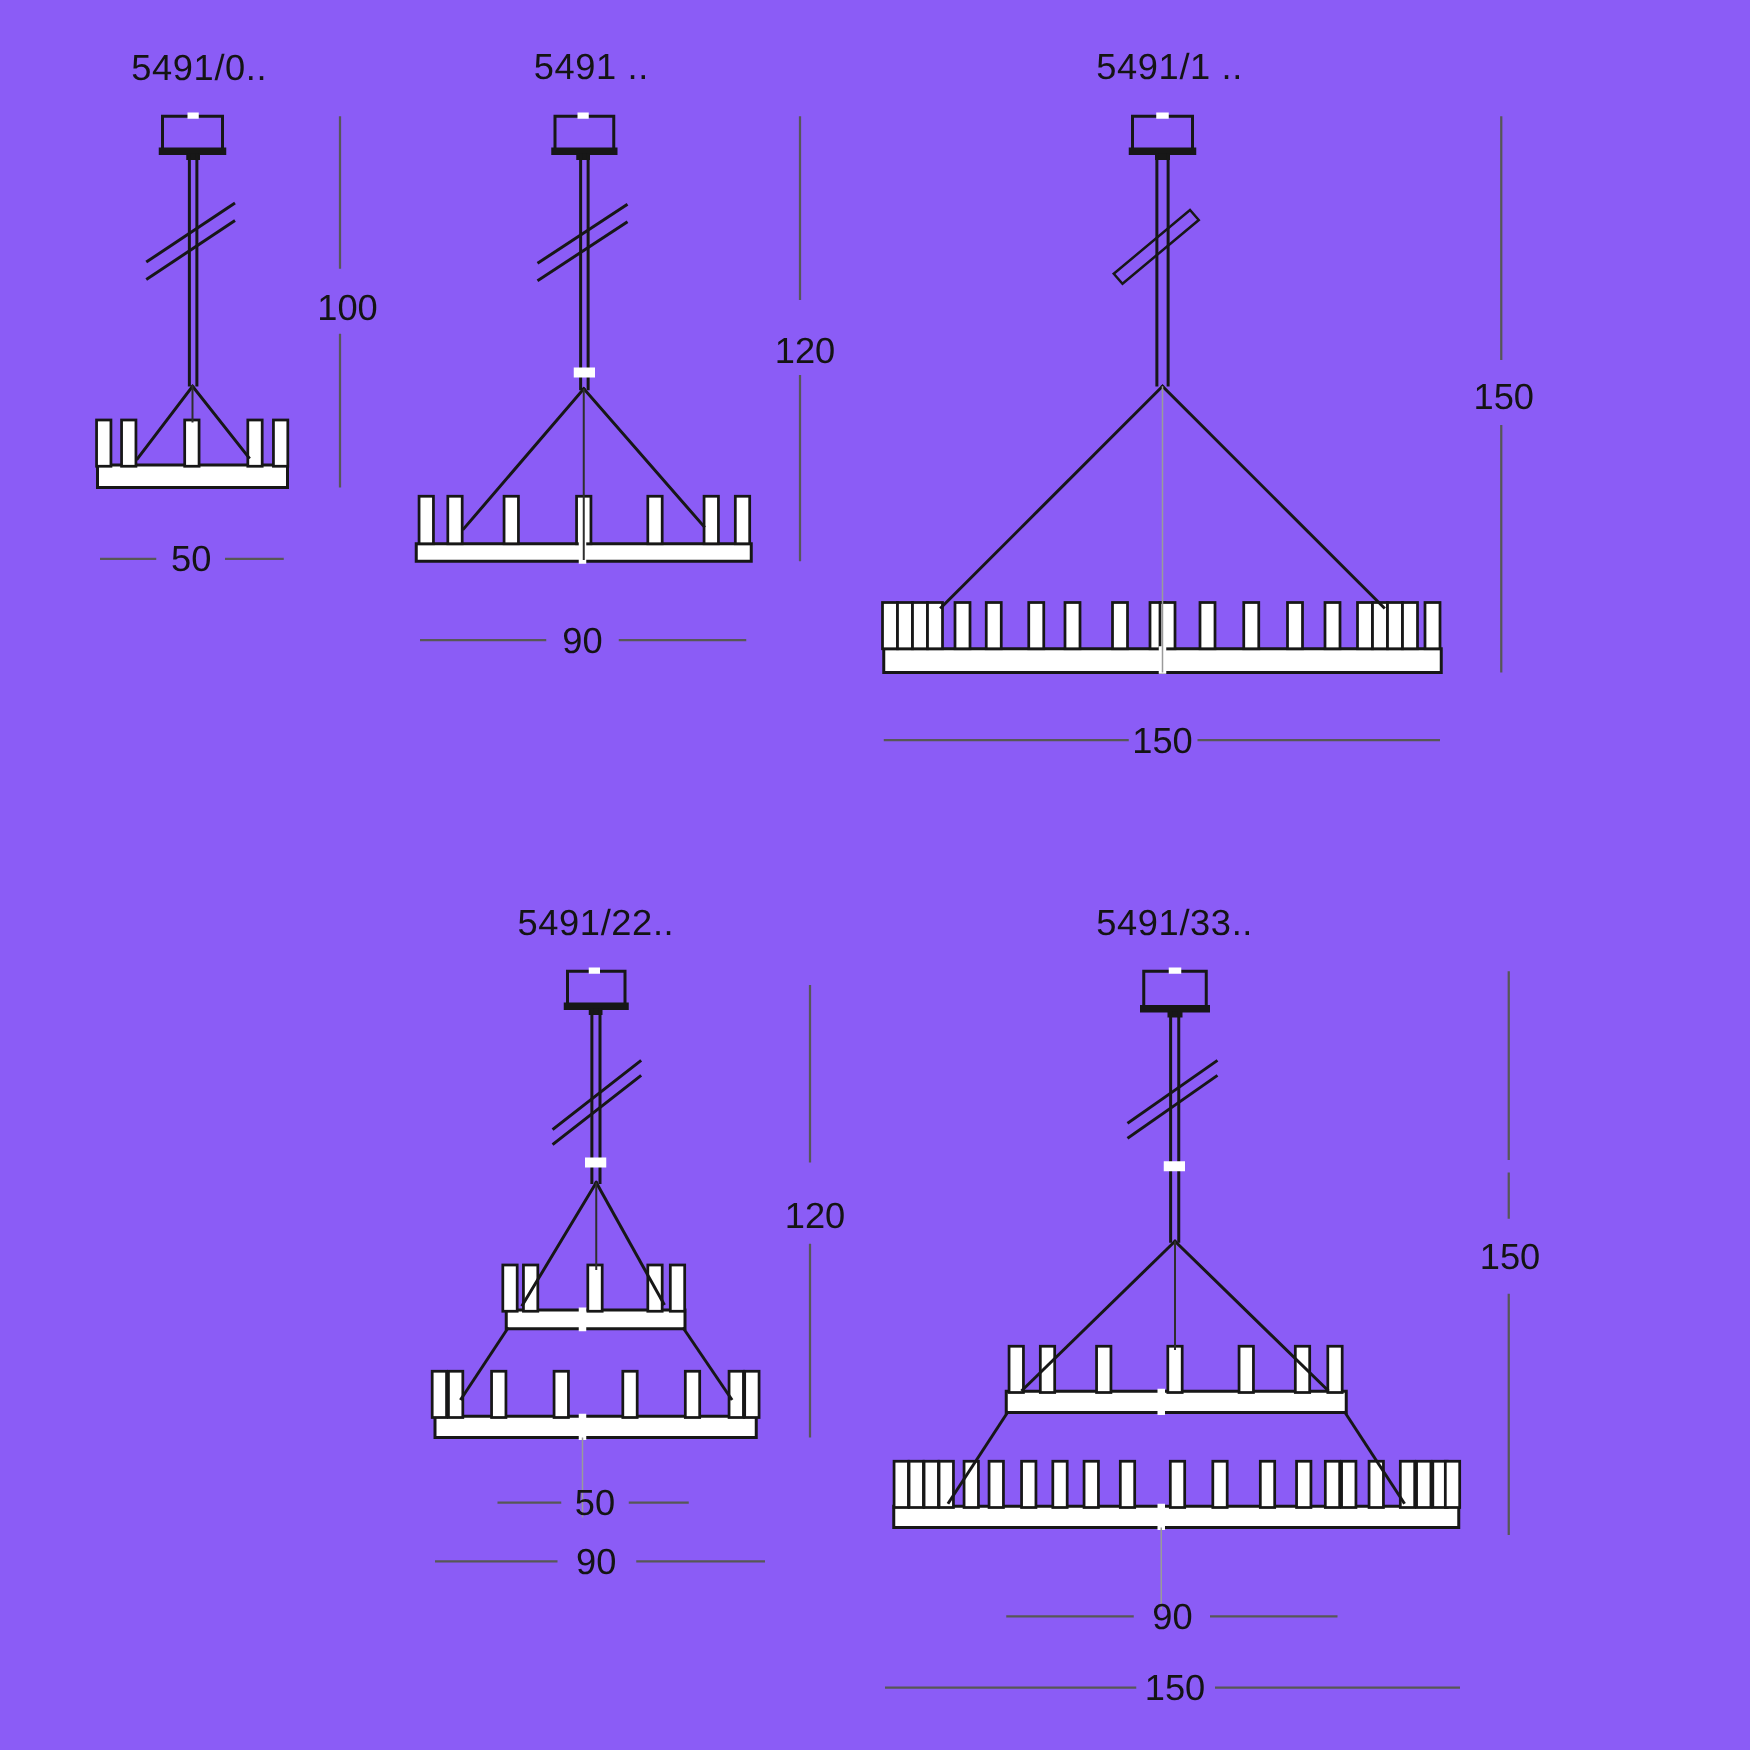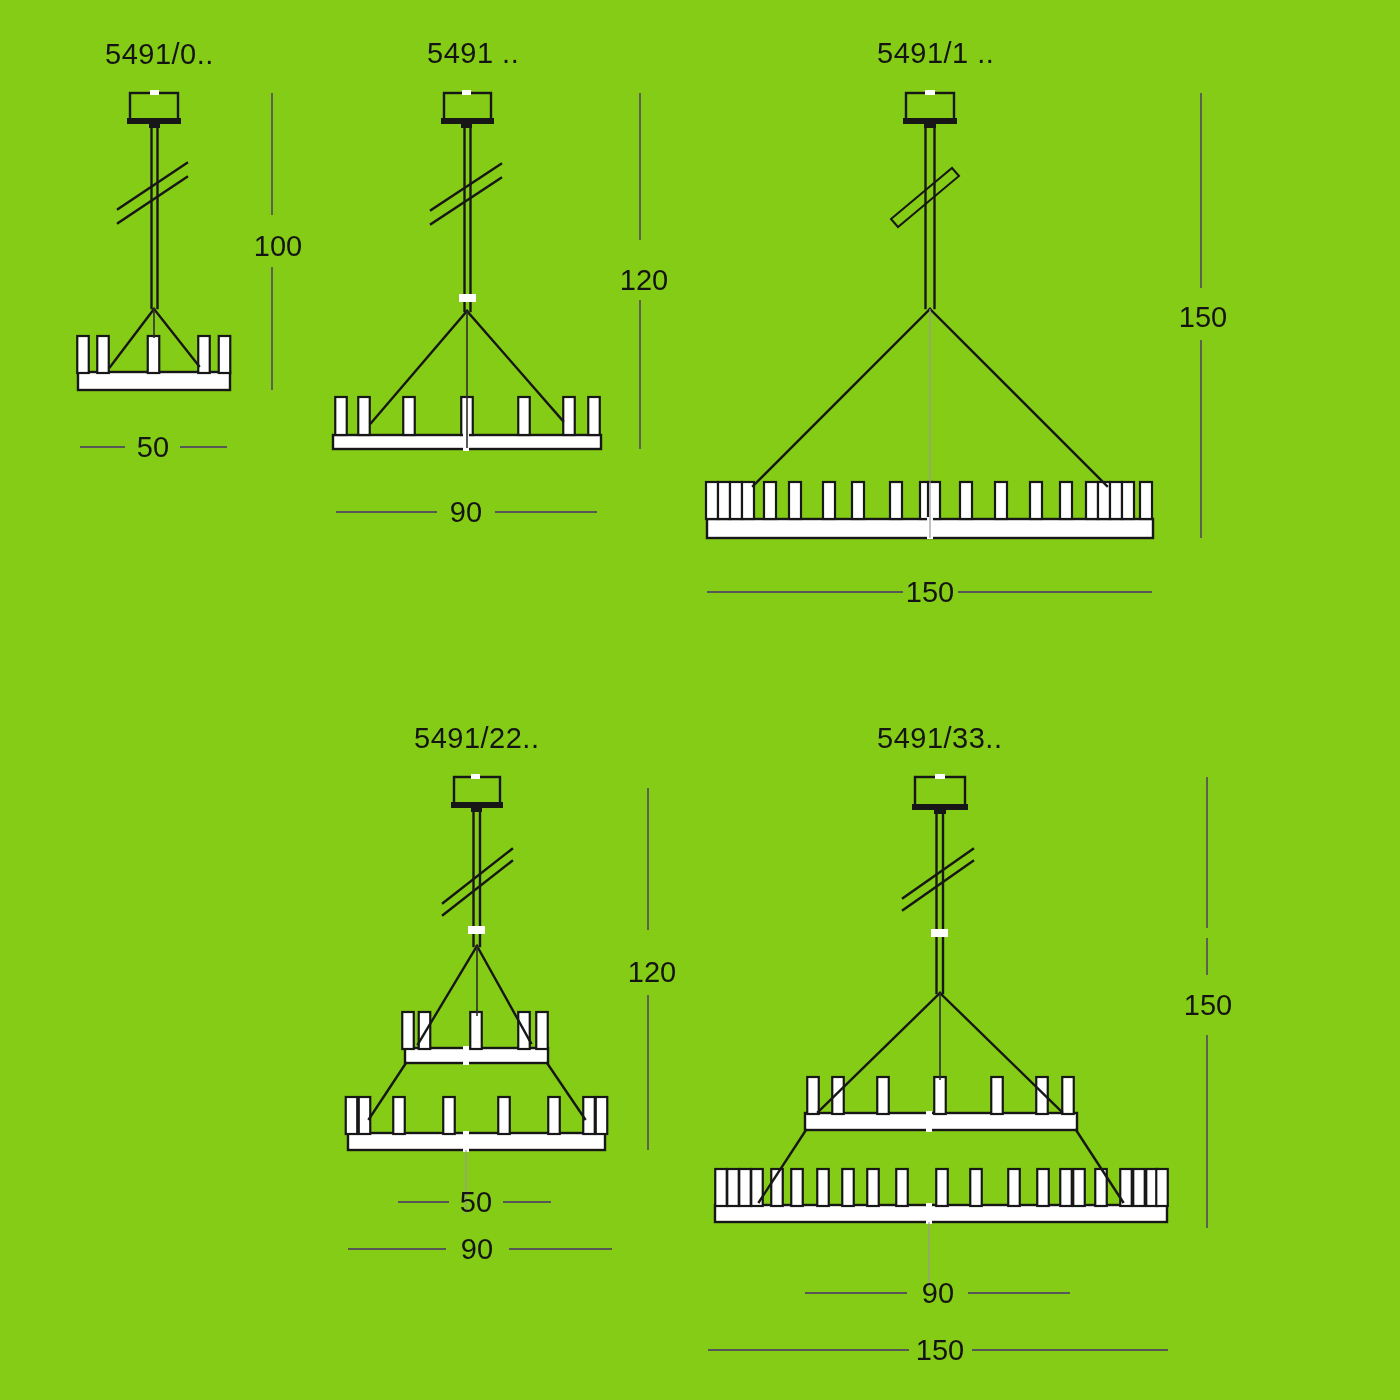--- a/index.html
+++ b/index.html
@@ -1,16 +1,16 @@
 <!DOCTYPE html>
 <html><head>
 <meta charset="utf-8">
 <style>
   html,body{margin:0;padding:0;background:#ffffff;}
-  .sheet{position:relative;width:1400px;height:1400px;background:#84cc16;overflow:hidden;}
+  .sheet{position:relative;width:1400px;height:1400px;background:#8b5cf6;overflow:hidden;}
   svg{position:absolute;left:0;top:0;}
   .ln{stroke:#171717;stroke-width:2.4;fill:none;stroke-linecap:square;}
   .thin{stroke:#2e2e2e;stroke-width:1.6;fill:none;}
   .hair{stroke:#9a9a9a;stroke-width:1.2;fill:none;}
   .band{fill:#ffffff;stroke:#171717;stroke-width:2.4;}
   .fillrect{fill:#171717;stroke:none;}
   .gap{fill:#ffffff;stroke:none;}
   .dim{stroke:#575757;stroke-width:1.8;fill:none;stroke-linecap:butt;}
   g[data-candles] rect{fill:#ffffff;stroke:#171717;stroke-width:2.2;}
   text{fill:#141414;font-family:"Liberation Sans",sans-serif;font-size:29px;}

